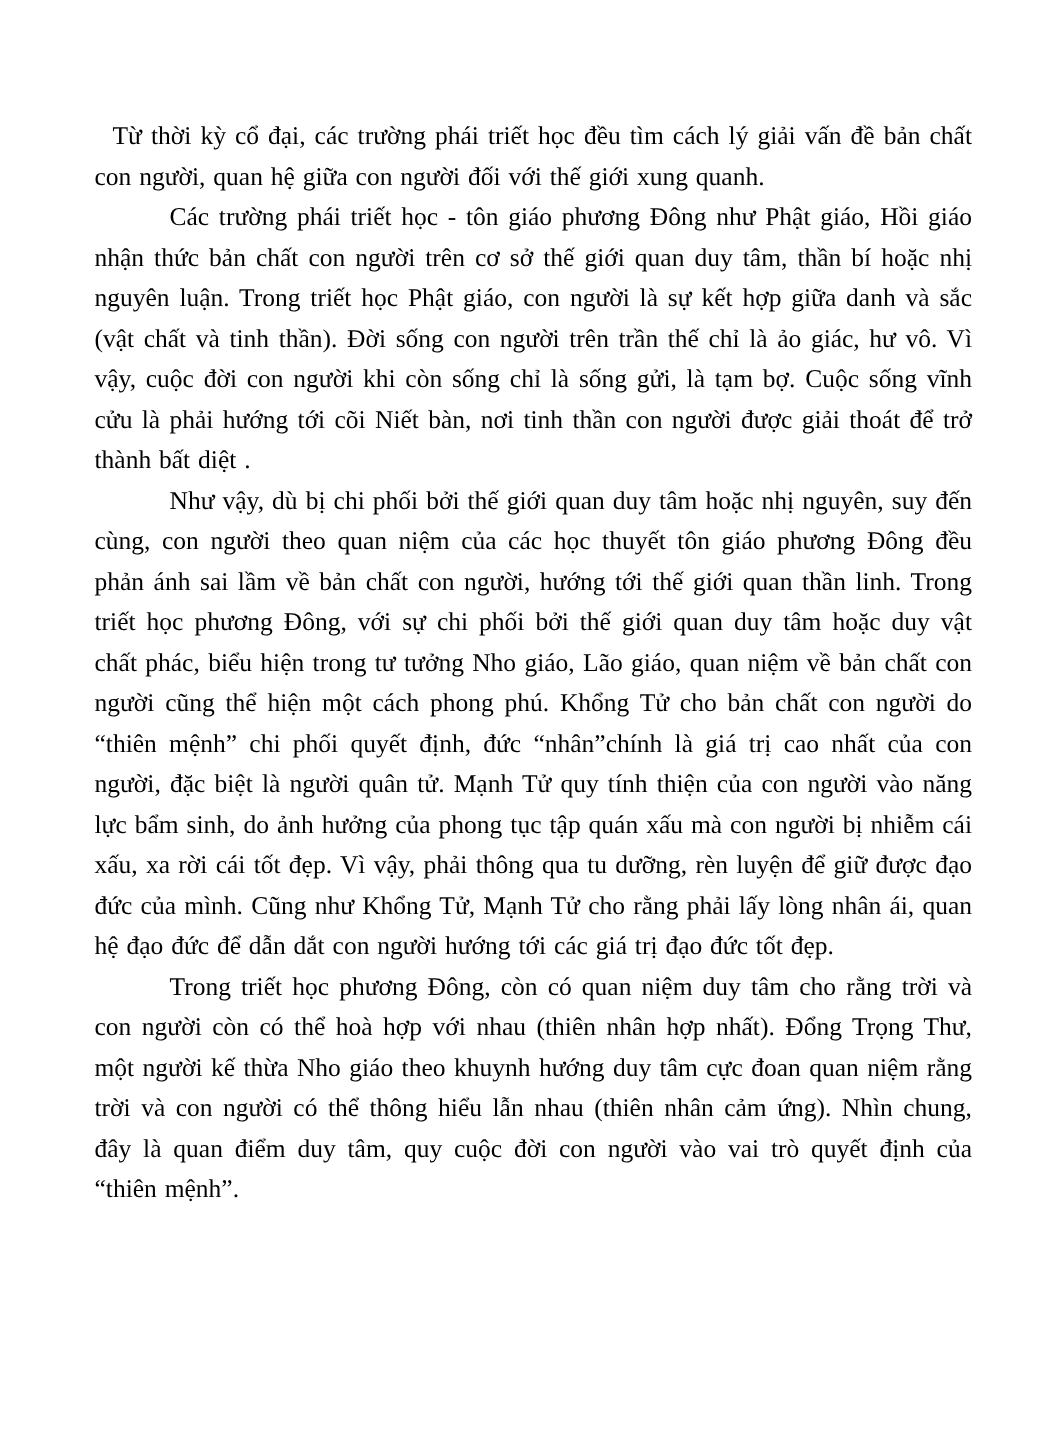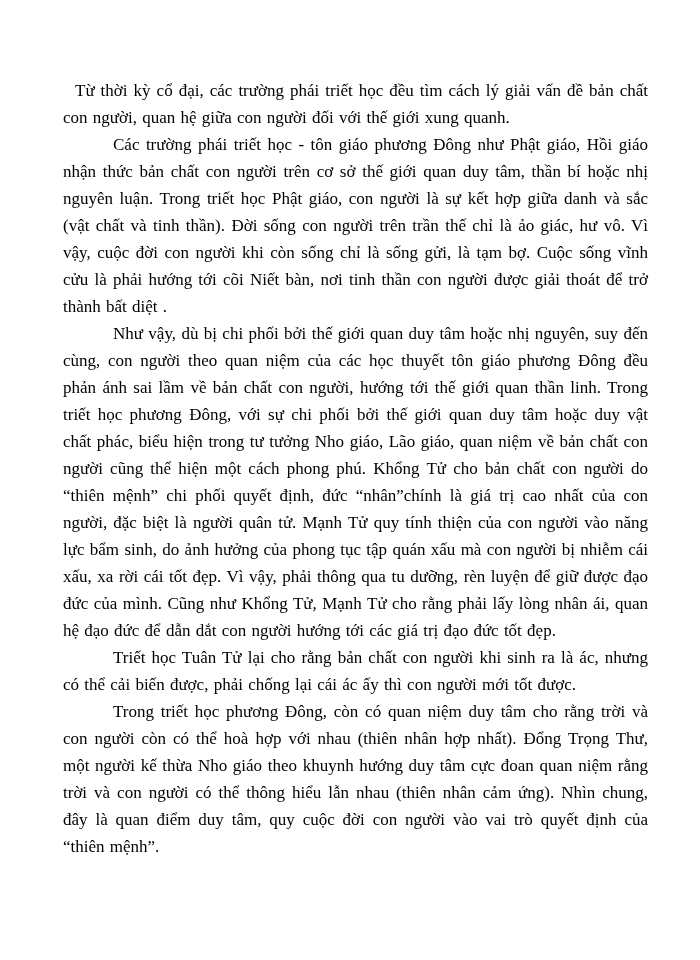--- a/index.html
+++ b/index.html
@@ -34,15 +34,14 @@
     text-indent: 12px;
   }
 </style>
 </head>
 <body>
 
 <div class="page">
   <p class="p-first">Từ thời kỳ cổ đại, các trường phái triết học đều tìm cách lý giải vấn đề bản chất con người, quan hệ giữa con người đối với thế giới xung quanh.</p>
   <p>Các trường phái triết học - tôn giáo phương Đông như Phật giáo, Hồi giáo nhận thức bản chất con người trên cơ sở thế giới quan duy tâm, thần bí hoặc nhị nguyên luận. Trong triết học Phật giáo, con người là sự kết hợp giữa danh và sắc (vật chất và tinh thần). Đời sống con người trên trần thế chỉ là ảo giác, hư vô. Vì vậy, cuộc đời con người khi còn sống chỉ là sống gửi, là tạm bợ. Cuộc sống vĩnh cửu là phải hướng tới cõi Niết bàn, nơi tinh thần con người được giải thoát để trở thành bất diệt .</p>
   <p>Như vậy, dù bị chi phối bởi thế giới quan duy tâm hoặc nhị nguyên, suy đến cùng, con người theo quan niệm của các học thuyết tôn giáo phương Đông đều phản ánh sai lầm về bản chất con người, hướng tới thế giới quan thần linh. Trong triết học phương Đông, với sự chi phối bởi thế giới quan duy tâm hoặc duy vật chất phác, biểu hiện trong tư tưởng Nho giáo, Lão giáo, quan niệm về bản chất con người cũng thể hiện một cách phong phú. Khổng Tử cho bản chất con người do “thiên mệnh” chi phối quyết định, đức “nhân”chính là giá trị cao nhất của con người, đặc biệt là người quân tử. Mạnh Tử quy tính thiện của con người vào năng lực bẩm sinh, do ảnh hưởng của phong tục tập quán xấu mà con người bị nhiễm cái xấu, xa rời cái tốt đẹp. Vì vậy, phải thông qua tu dưỡng, rèn luyện để giữ được đạo đức của mình. Cũng như Khổng Tử, Mạnh Tử cho rằng phải lấy lòng nhân ái, quan hệ đạo đức để dẫn dắt con người hướng tới các giá trị đạo đức tốt đẹp.</p>
-  <p>Triết học Tuân Tử lại cho rằng bản chất con người khi sinh ra là ác, nhưng có thể cải biến được, phải chống lại cái ác ấy thì con người mới tốt được.</p>
   <p>Trong triết học phương Đông, còn có quan niệm duy tâm cho rằng trời và con người còn có thể hoà hợp với nhau (thiên nhân hợp nhất). Đổng Trọng Thư, một người kế thừa Nho giáo theo khuynh hướng duy tâm cực đoan quan niệm rằng trời và con người có thể thông hiểu lẫn nhau (thiên nhân cảm ứng). Nhìn chung, đây là quan điểm duy tâm, quy cuộc đời con người vào vai trò quyết định của “thiên mệnh”.</p>
 </div>
 
 </body></html>

